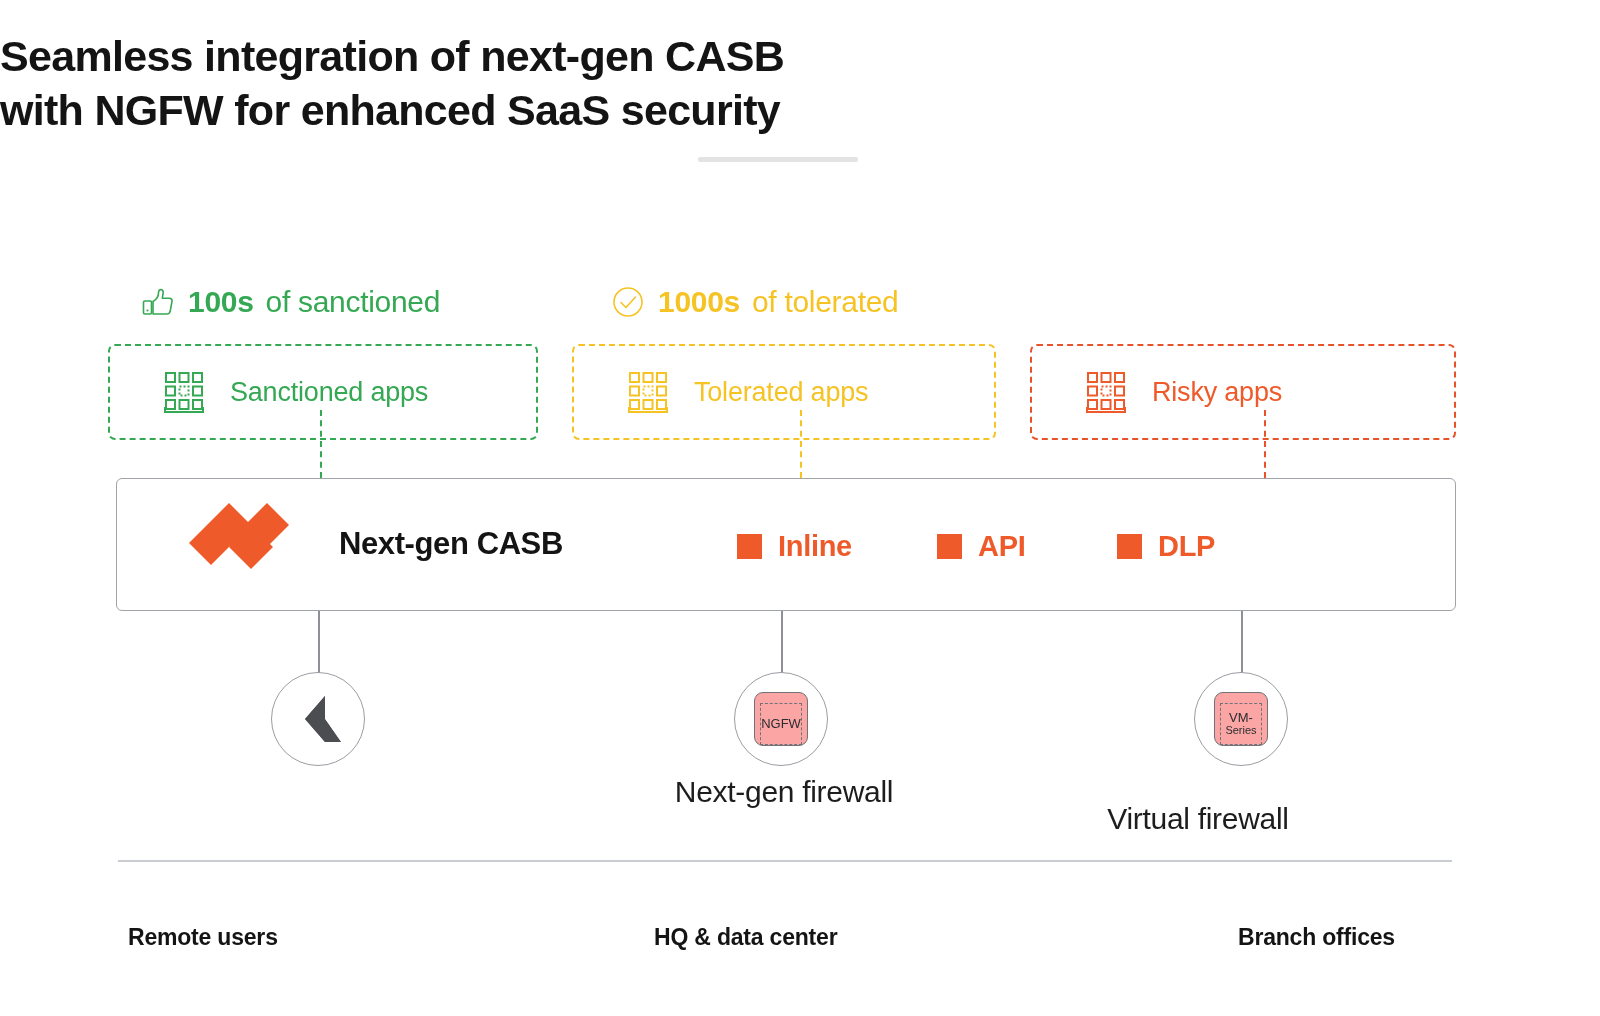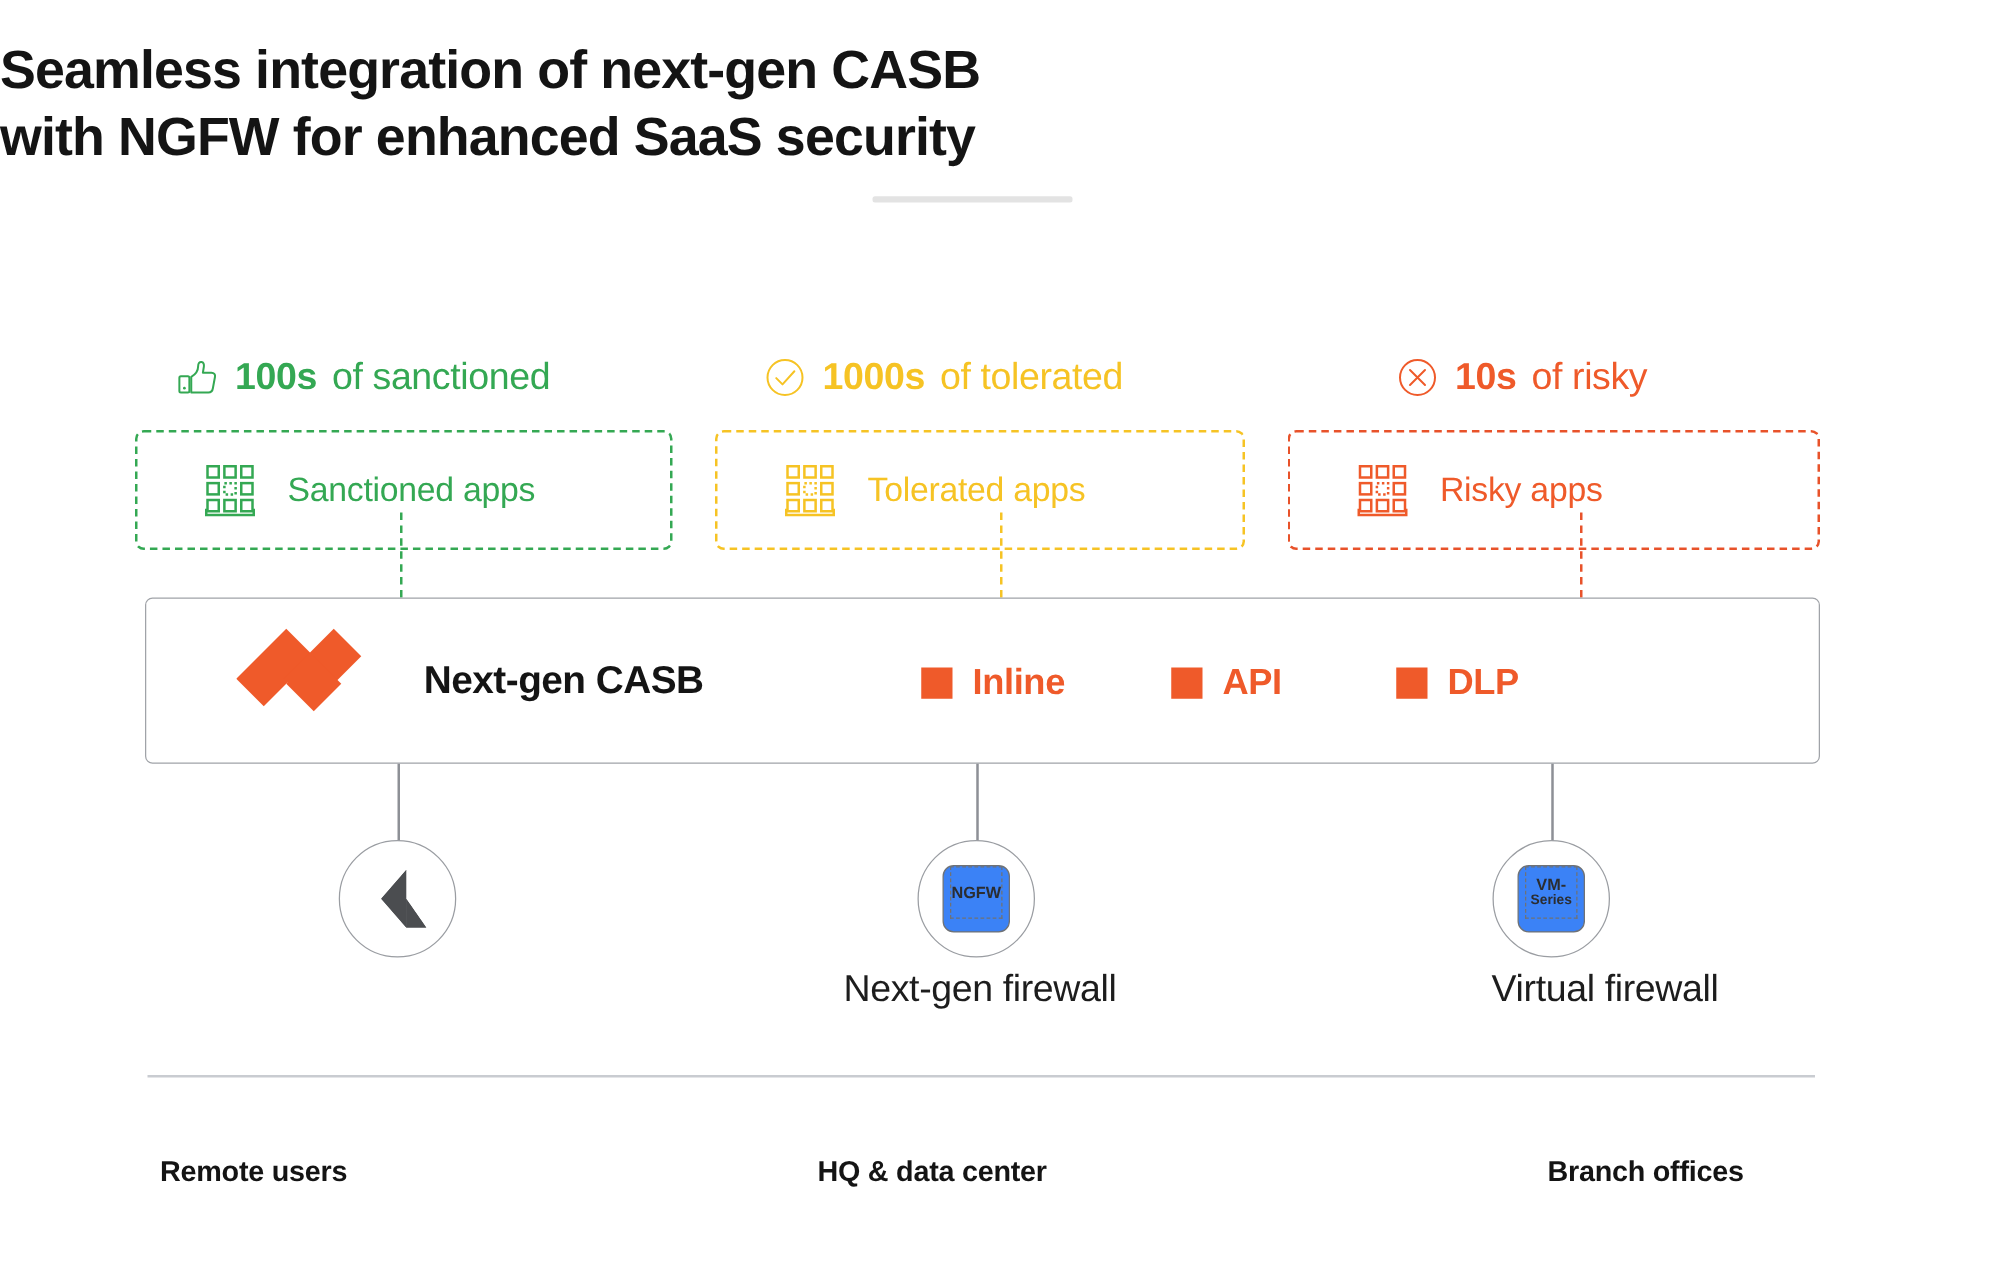--- a/index.html
+++ b/index.html
@@ -96,38 +96,38 @@
     width: 94px; height: 94px; border-radius: 50%;
     border: 1.5px solid #9a9da2; background: #fff;
     display: flex; align-items: center; justify-content: center;
   }
   #node-prisma { left: 271px; }
   #node-ngfw   { left: 734px; }
   #node-vm     { left: 1194px; }
 
   .fw-chip {
     width: 54px; height: 54px; border-radius: 9px;
-    border: 1.5px solid #6f7276; background: #3b82f6;
-    display: flex; align-items: flex-start; justify-content: center; font-weight: bold;
+    border: 1.5px solid #6f7276; background: #fca5a5;
+    display: flex; align-items: flex-end; justify-content: center;
   }
   .fw-chip .inner {
     width: 42px; height: 42px; border: 1px dashed #6f7276;
     display: flex; flex-direction: column; align-items: center; justify-content: center;
     line-height: 1.05;
   }
   .fw-chip .t1 { font-size: 13px; color: #2b2d30; }
   .fw-chip .t2 { font-size: 11px; color: #2b2d30; }
 
   .node-label {
     position: absolute; top: 775px; width: 420px; text-align: center;
     font-size: 30px; font-weight: 400; color: #1d1d1d; letter-spacing: -0.3px;
   }
   #label-prisma { left: 108px; }
   #label-ngfw   { left: 574px; }
-  #label-vm     { left: 1074px; }
+  #label-vm     { left: 988px; margin-top: 27px; }
 
   
   .footer-rule {
     position: absolute; left: 118px; top: 860px;
     width: 1334px; height: 2px; background: #c9ccd1;
   }
   .zone {
     position: absolute; top: 888px; font-size: 23px; font-weight: 700;
     color: #141414; letter-spacing: -0.2px; margin-top: 36px;
   }
@@ -197,28 +197,20 @@
           <rect x="31" y="31" width="9" height="9"></rect>
           <rect x="17.5" y="17.5" width="9" height="9" stroke-dasharray="2 2"></rect>
           <path d="M3 38 L3 43 L41 43 L41 38"></path>
         </g>
       </svg>
       <span class="apps-label">Tolerated apps</span>
     </div>
   </div>
 
   <div class="col" id="col-risky">
-    <div class="col-head">
-      <svg class="head-icon" viewBox="0 0 36 36">
-        <circle cx="18" cy="18" r="14" fill="none" stroke="#ef5a2a" stroke-width="1.6"></circle>
-        <path d="M12 12 L24 24 M24 12 L12 24" fill="none" stroke="#ef5a2a" stroke-width="1.6" stroke-linecap="round"></path>
-      </svg>
-      <span class="count">10s</span>
-      <span class="rest"> of risky</span>
-    </div>
     <div class="apps-box">
       <svg class="grid-icon" viewBox="0 0 46 46">
         <g fill="none" stroke="#ef5a2a" stroke-width="2">
           <rect x="4" y="4" width="9" height="9"></rect>
           <rect x="17.5" y="4" width="9" height="9"></rect>
           <rect x="31" y="4" width="9" height="9"></rect>
           <rect x="4" y="17.5" width="9" height="9"></rect>
           <rect x="31" y="17.5" width="9" height="9"></rect>
           <rect x="4" y="31" width="9" height="9"></rect>
           <rect x="17.5" y="31" width="9" height="9"></rect>

